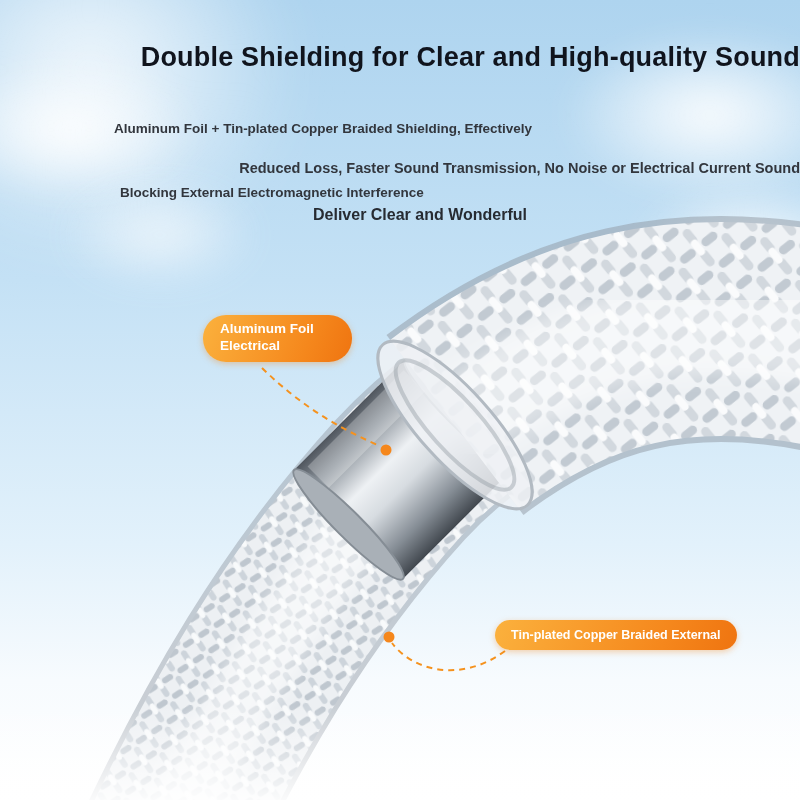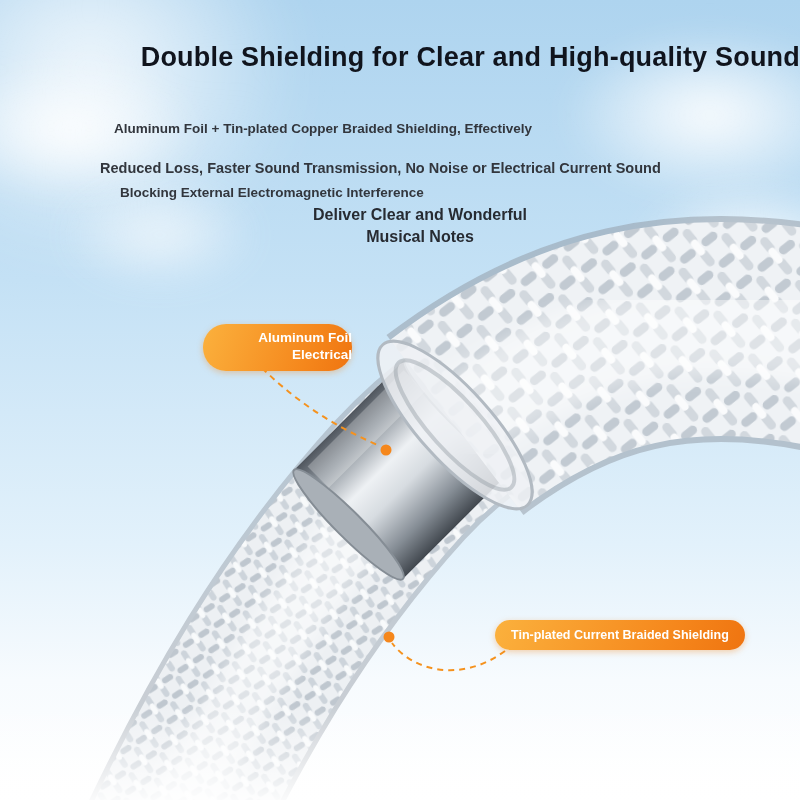--- a/index.html
+++ b/index.html
@@ -14,36 +14,36 @@
     filter:blur(30px);background:radial-gradient(closest-side,rgba(255,255,255,0.85),rgba(255,255,255,0));}
   .page-title{
     position:absolute;top:42px;left:0;right:0;text-align:right;
     font-size:27px;font-weight:800;color:#10141d;letter-spacing:0.2px;
   }
   .subtitle{
     position:absolute;top:119px;left:114px;
     font-size:13.5px;font-weight:700;color:#32363d;line-height:1.45;
   }
   .feature-line{
-    position:absolute;top:160px;left:100px;right:0;text-align:left;
+    position:absolute;top:160px;left:100px;right:0;text-align:right;
     font-size:14.5px;font-weight:700;color:#32363d;
   }
   .tagline{
     position:absolute;top:204px;left:170px;width:500px;text-align:center;
     font-size:16px;font-weight:800;color:#272b32;line-height:1.4;
   }
   .pill{
     position:absolute;color:#fff;font-weight:700;
     background:linear-gradient(110deg,#fbb13d 0%,#f5871c 70%,#ef7410 100%);
     box-shadow:0 2px 6px rgba(240,130,20,0.35);
     z-index:6;
   }
   .pill-aluminum{
-    left:203px;top:324px;width:132px;padding:6px 0 7px 17px;border-radius:23px;
-    font-size:13.5px;line-height:1.25;text-align:right;
+    left:203px;top:315px;width:132px;padding:6px 0 7px 17px;border-radius:23px;
+    font-size:13.5px;line-height:1.25;
   }
   .pill-copper{
     left:495px;top:620px;height:30px;line-height:30px;padding:0 16px;border-radius:16px;
     font-size:12.5px;white-space:nowrap;
   }
   .cable-svg,.leader-svg{position:absolute;left:0;top:0;}
   .leader-svg{z-index:5;pointer-events:none;}
   .bottom-fade{
     position:absolute;left:0;right:0;bottom:0;height:95px;z-index:4;
     background:linear-gradient(to bottom,rgba(255,255,255,0),rgba(255,255,255,0.9));
@@ -129,30 +129,29 @@
 
   <div class="subtitle">
     <div>Aluminum Foil + Tin-plated Copper Braided Shielding, Effectively</div>
     <div style="padding-left:6px;margin-top:44px;">Blocking External Electromagnetic Interference</div>
   </div>
 
   <div class="feature-line">Reduced Loss, Faster Sound Transmission, No Noise or Electrical Current Sound</div>
 
   <div class="tagline">
     <div>Deliver Clear and Wonderful</div>
-    <div>Musical Notes</div>
   </div>
 
   <svg class="leader-svg" width="800" height="800" viewBox="0 0 800 800">
     <path d="M 262 368 C 300 405 338 428 380 446" fill="none" stroke="#f5921e" stroke-width="2" stroke-dasharray="6 5"></path>
     <circle cx="386" cy="450" r="5.5" fill="#f5871c"></circle>
     <path d="M 505 651 C 460 684 412 670 392 643" fill="none" stroke="#f5921e" stroke-width="2" stroke-dasharray="6 5"></path>
     <circle cx="389" cy="637" r="5.5" fill="#f5871c"></circle>
   </svg>
 
   <div class="pill pill-aluminum">
     <div>Aluminum Foil</div>
     <div>Electrical</div>
   </div>
 
-  <div class="pill pill-copper">Tin-plated Current Braided Shielding</div>
+  <div class="pill pill-copper">Tin-plated Copper Braided External</div>
 
 </div>
 
 </body></html>

